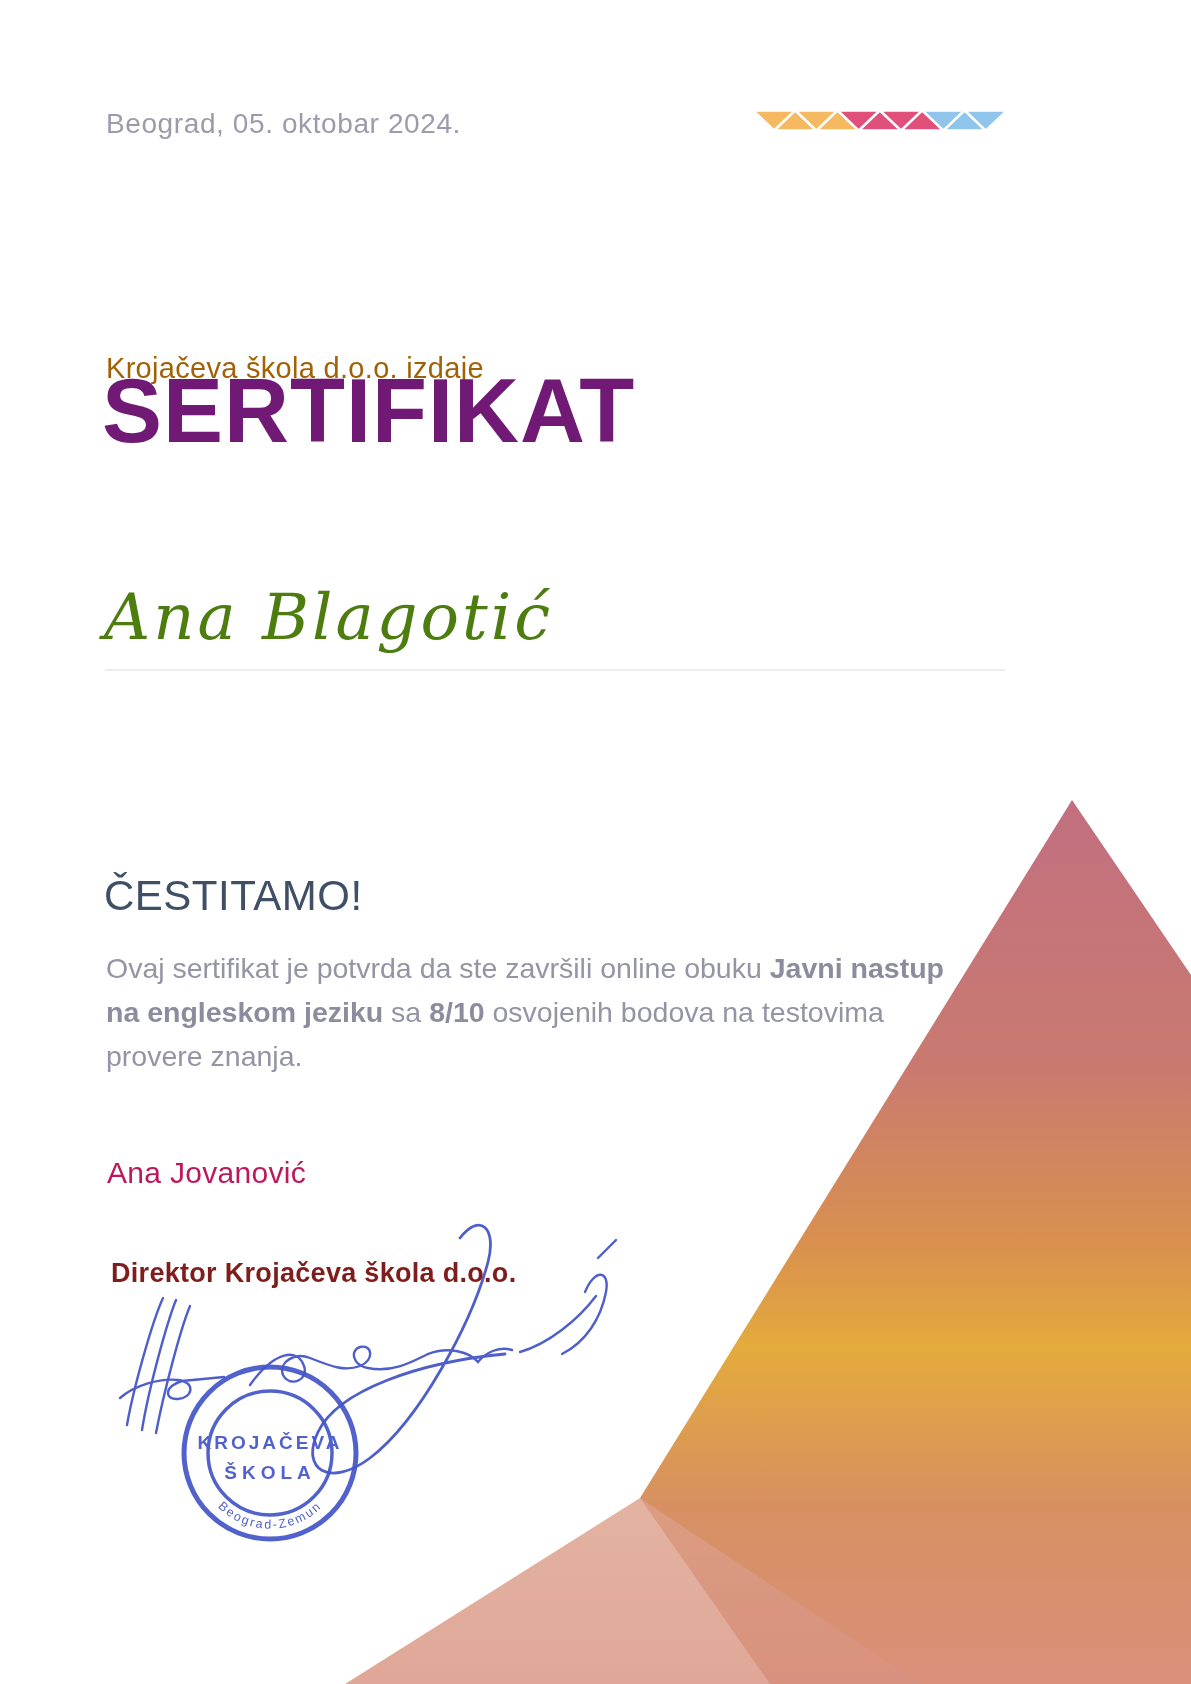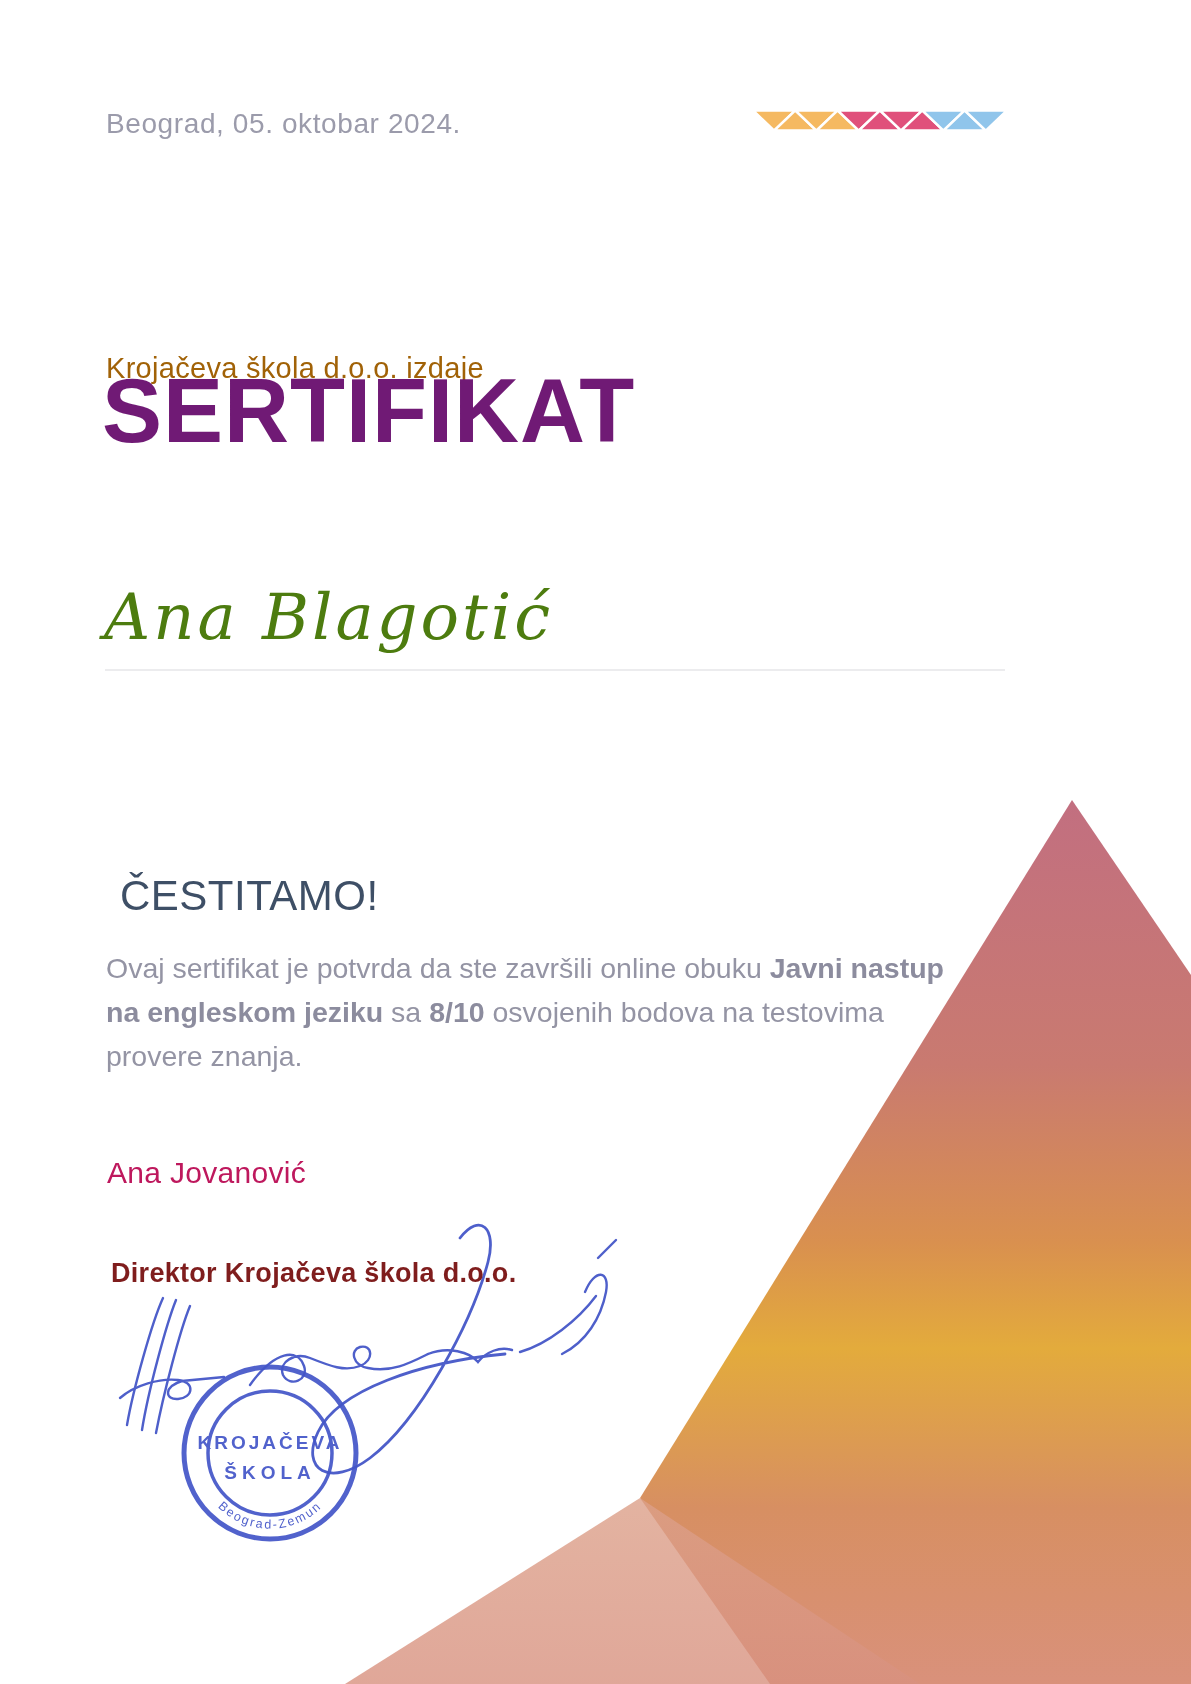--- a/index.html
+++ b/index.html
@@ -15,21 +15,21 @@
   .logo-tris{left:753px;top:109px;}
 
   .issuer-line{left:106px;top:352px;font-size:29px;color:#a16207;letter-spacing:0.3px;}
   .cert-title{left:102px;top:360px;font-size:90px;font-weight:700;color:#701a75;letter-spacing:1px;}
 
   .recipient-name{left:104px;top:580px;font-family:"DejaVu Serif", serif;font-style:italic;
                   font-size:64px;color:#4d7c0f;letter-spacing:3px;z-index:3;}
   .name-rule{left:105px;top:669px;width:900px;height:2px;background:#ECECEE;}
   .recipient-org{left:106px;top:694px;font-size:29px;font-style:italic;color:#3C4D63;letter-spacing:0.3px;}
 
-  .congrats-heading{left:120px;top:872px;font-size:42px;color:#3E4F66;letter-spacing:0.5px;}
+  .congrats-heading{left:104px;top:872px;font-size:42px;color:#3E4F66;letter-spacing:0.5px;}
   .congrats-body{left:106px;top:946px;width:862px;font-size:28.5px;line-height:44px;color:#9494A4;}
   .congrats-body .b{font-weight:700;color:#8C8C9E;}
 
   .sig-name{left:107px;top:1156px;font-size:30px;color:#be185d;letter-spacing:0.3px;}
   .sig-title{left:111px;top:1258px;font-size:27px;color:#7f1d1d;letter-spacing:0.3px;font-weight:bold;}
 </style>
 </head>
 <body>
 
 <div class="page">

